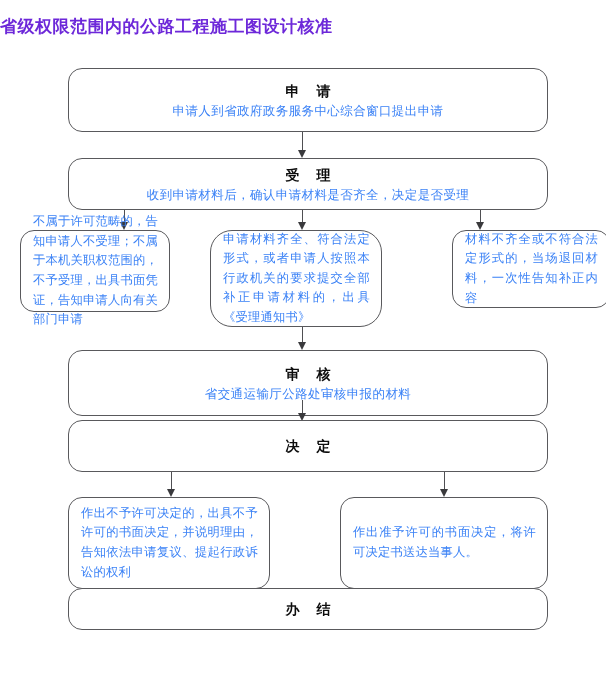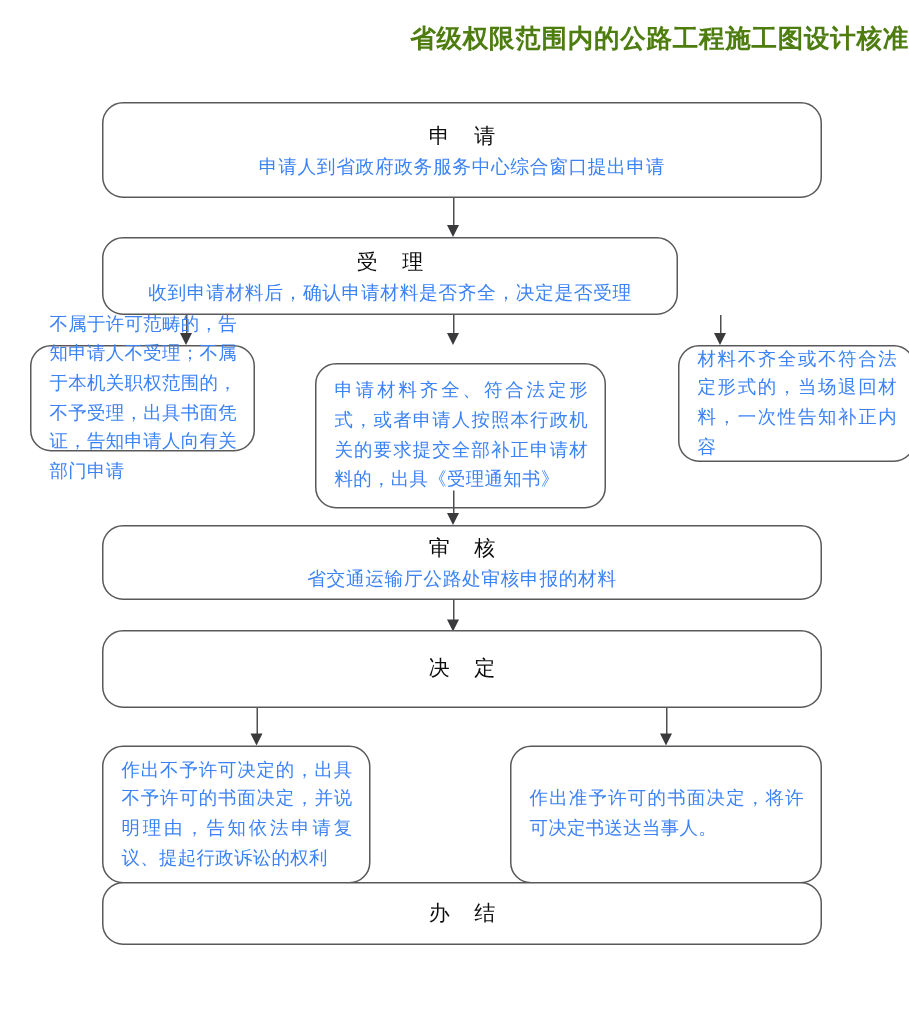--- a/index.html
+++ b/index.html
@@ -15,42 +15,42 @@
     width: 606px;
     height: 689px;
     background: #ffffff;
     overflow: hidden;
   }
   .title {
     position: absolute;
     left: 0;
     top: 14px;
     width: 606px;
-    text-align: right;
+    text-align: left;
     font-size: 17px;
     font-weight: bold;
-    color: #4d7c0f;
+    color: #6d28d9;
     letter-spacing: 0.5px;
     line-height: 24px;
   }
   .node {
     position: absolute;
     box-sizing: border-box;
     border: 1.4px solid #59595c;
     border-radius: 14px;
     background: #ffffff;
     display: flex;
     flex-direction: column;
     align-items: center;
     justify-content: center;
     color: #111111;
   }
   .node .heading {
     font-size: 14px;
-    font-weight: normal;
+    font-weight: bold;
     letter-spacing: 6px;
     text-indent: 6px;
     line-height: 20px;
     margin-bottom: 1px;
     color: #0d0d0d;
   }
   .node .desc {
     font-size: 12.5px;
     line-height: 19px;
     color: #3b82f6;
@@ -97,68 +97,68 @@
   <div class="title">省级权限范围内的公路工程施工图设计核准</div>
 
   <div class="node terminal" style="left:68px; top:68px; width:480px; height:64px;">
     <div class="heading">申  请</div>
     <div class="desc">申请人到省政府政务服务中心综合窗口提出申请</div>
   </div>
 
   <div class="conn vline" style="left:302px; top:132px; height:22px;"></div>
   <div class="arrow" style="left:298px; top:150px;"></div>
 
-  <div class="node terminal" style="left:68px; top:158px; width:384px; height:52px;">
+  <div class="node terminal" style="left:68px; top:158px; width:480px; height:52px;">
     <div class="heading">受  理</div>
     <div class="desc">收到申请材料后，确认申请材料是否齐全，决定是否受理</div>
   </div>
 
   <div class="conn vline" style="left:124px; top:210px; height:17px;"></div>
   <div class="arrow" style="left:120px; top:222px;"></div>
 
   <div class="conn vline" style="left:302px; top:210px; height:17px;"></div>
   <div class="arrow" style="left:298px; top:222px;"></div>
 
   <div class="conn vline" style="left:480px; top:210px; height:17px;"></div>
   <div class="arrow" style="left:476px; top:222px;"></div>
 
-  <div class="node para" style="left:20px; top:230px; width:150px; height:71px;">
+  <div class="node para" style="left:20px; top:230px; width:150px; height:82px;">
     <div class="desc">不属于许可范畴的，告知申请人不受理；不属于本机关职权范围的，不予受理，出具书面凭证，告知申请人向有关部门申请</div>
   </div>
 
-  <div class="node para" style="left:210px; top:242px; width:194px; height:97px;">
+  <div class="node para" style="left:210px; top:230px; width:172px; height:97px;border-radius:22px;">
     <div class="desc">申请材料齐全、符合法定形式，或者申请人按照本行政机关的要求提交全部补正申请材料的，出具《受理通知书》</div>
   </div>
 
   <div class="node para" style="left:452px; top:230px; width:158px; height:78px;">
     <div class="desc">材料不齐全或不符合法定形式的，当场退回材料，一次性告知补正内容</div>
   </div>
 
   <div class="conn vline" style="left:302px; top:327px; height:20px;"></div>
   <div class="arrow" style="left:298px; top:342px;"></div>
 
-  <div class="node terminal" style="left:68px; top:350px; width:480px; height:50px;">
+  <div class="node terminal" style="left:68px; top:350px; width:480px; height:66px;">
     <div class="heading">审  核</div>
     <div class="desc">省交通运输厅公路处审核申报的材料</div>
   </div>
 
   <div class="conn vline" style="left:302px; top:400px; height:18px;"></div>
   <div class="arrow" style="left:298px; top:413px;"></div>
 
   <div class="node terminal" style="left:68px; top:420px; width:480px; height:52px;">
     <div class="heading">决  定</div>
   </div>
 
   <div class="conn vline" style="left:171px; top:472px; height:21px;"></div>
   <div class="arrow" style="left:167px; top:489px;"></div>
 
   <div class="conn vline" style="left:444px; top:472px; height:21px;"></div>
   <div class="arrow" style="left:440px; top:489px;"></div>
 
-  <div class="node para" style="left:68px; top:497px; width:179px; height:92px;">
+  <div class="node para" style="left:68px; top:497px; width:202px; height:92px;">
     <div class="desc">作出不予许可决定的，出具不予许可的书面决定，并说明理由，告知依法申请复议、提起行政诉讼的权利</div>
   </div>
 
   <div class="node para" style="left:340px; top:497px; width:208px; height:92px;">
     <div class="desc">作出准予许可的书面决定，将许可决定书送达当事人。</div>
   </div>
 
   <div class="conn vline" style="left:171px; top:589px; height:22px;"></div>
   <div class="arrow" style="left:167px; top:607px;"></div>
 

